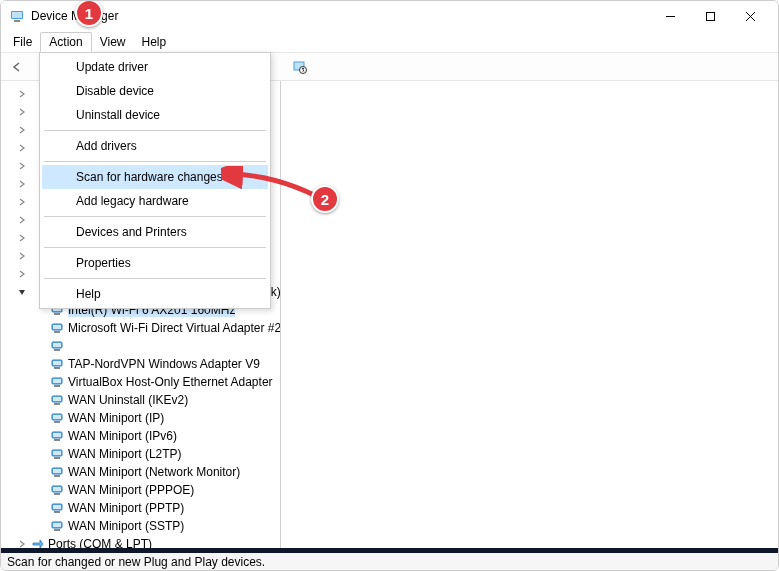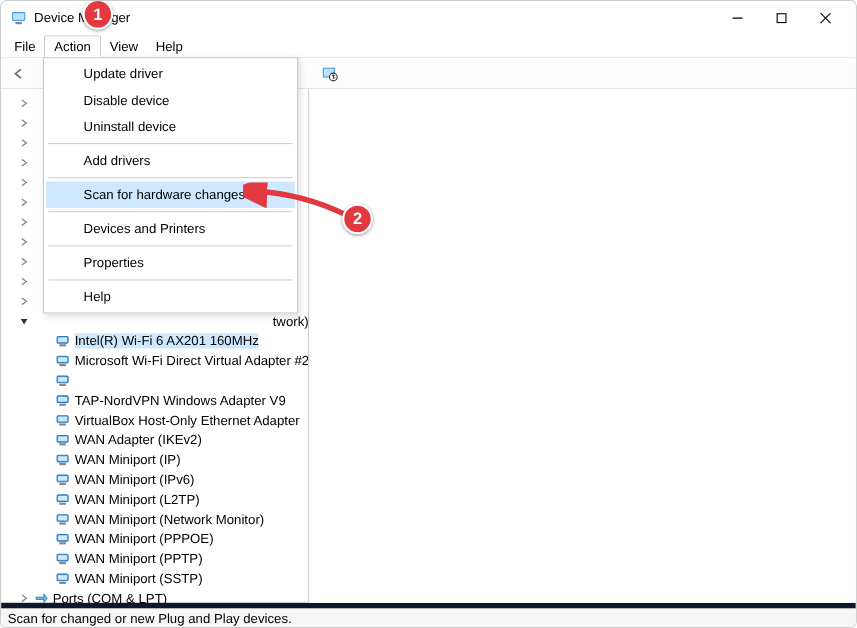--- a/index.html
+++ b/index.html
@@ -355,21 +355,21 @@
         <span class="tree-label">VirtualBox Host-Only Ethernet Adapter</span>
       </div>
       <div class="tree-row" style="padding-left: 48px;">
         <span class="dev-icon">
           <svg width="14" height="14" viewBox="0 0 14 14">
             <rect x="2" y="3" width="10" height="6" rx="1" fill="#6fb7e8" stroke="#2a7abf"></rect>
             <rect x="3" y="4" width="8" height="4" fill="#cfe9fa"></rect>
             <rect x="4" y="10" width="6" height="2" fill="#888"></rect>
           </svg>
         </span>
-        <span class="tree-label">WAN Adapter (IKEv2)</span>
+        <span class="tree-label">WAN Uninstall (IKEv2)</span>
       </div>
       <div class="tree-row" style="padding-left: 48px;">
         <span class="dev-icon">
           <svg width="14" height="14" viewBox="0 0 14 14">
             <rect x="2" y="3" width="10" height="6" rx="1" fill="#6fb7e8" stroke="#2a7abf"></rect>
             <rect x="3" y="4" width="8" height="4" fill="#cfe9fa"></rect>
             <rect x="4" y="10" width="6" height="2" fill="#888"></rect>
           </svg>
         </span>
         <span class="tree-label">WAN Miniport (IP)</span>
@@ -456,20 +456,21 @@
 </div>
 
 <div class="dropdown" id="dropdown">
     <div class="dd-item">Update driver</div>
     <div class="dd-item">Disable device</div>
     <div class="dd-item">Uninstall device</div>
     <div class="dd-sep"></div>
     <div class="dd-item">Add drivers</div>
     <div class="dd-sep"></div>
     <div class="dd-item hover">Scan for hardware changes</div>
+    <div class="dd-item">Add legacy hardware</div>
     <div class="dd-sep"></div>
     <div class="dd-item">Devices and Printers</div>
     <div class="dd-sep"></div>
     <div class="dd-item">Properties</div>
     <div class="dd-sep"></div>
     <div class="dd-item">Help</div>
   </div>
 
 <div class="callout" style="left:74px; top:-2px;">
     <span>1</span>

